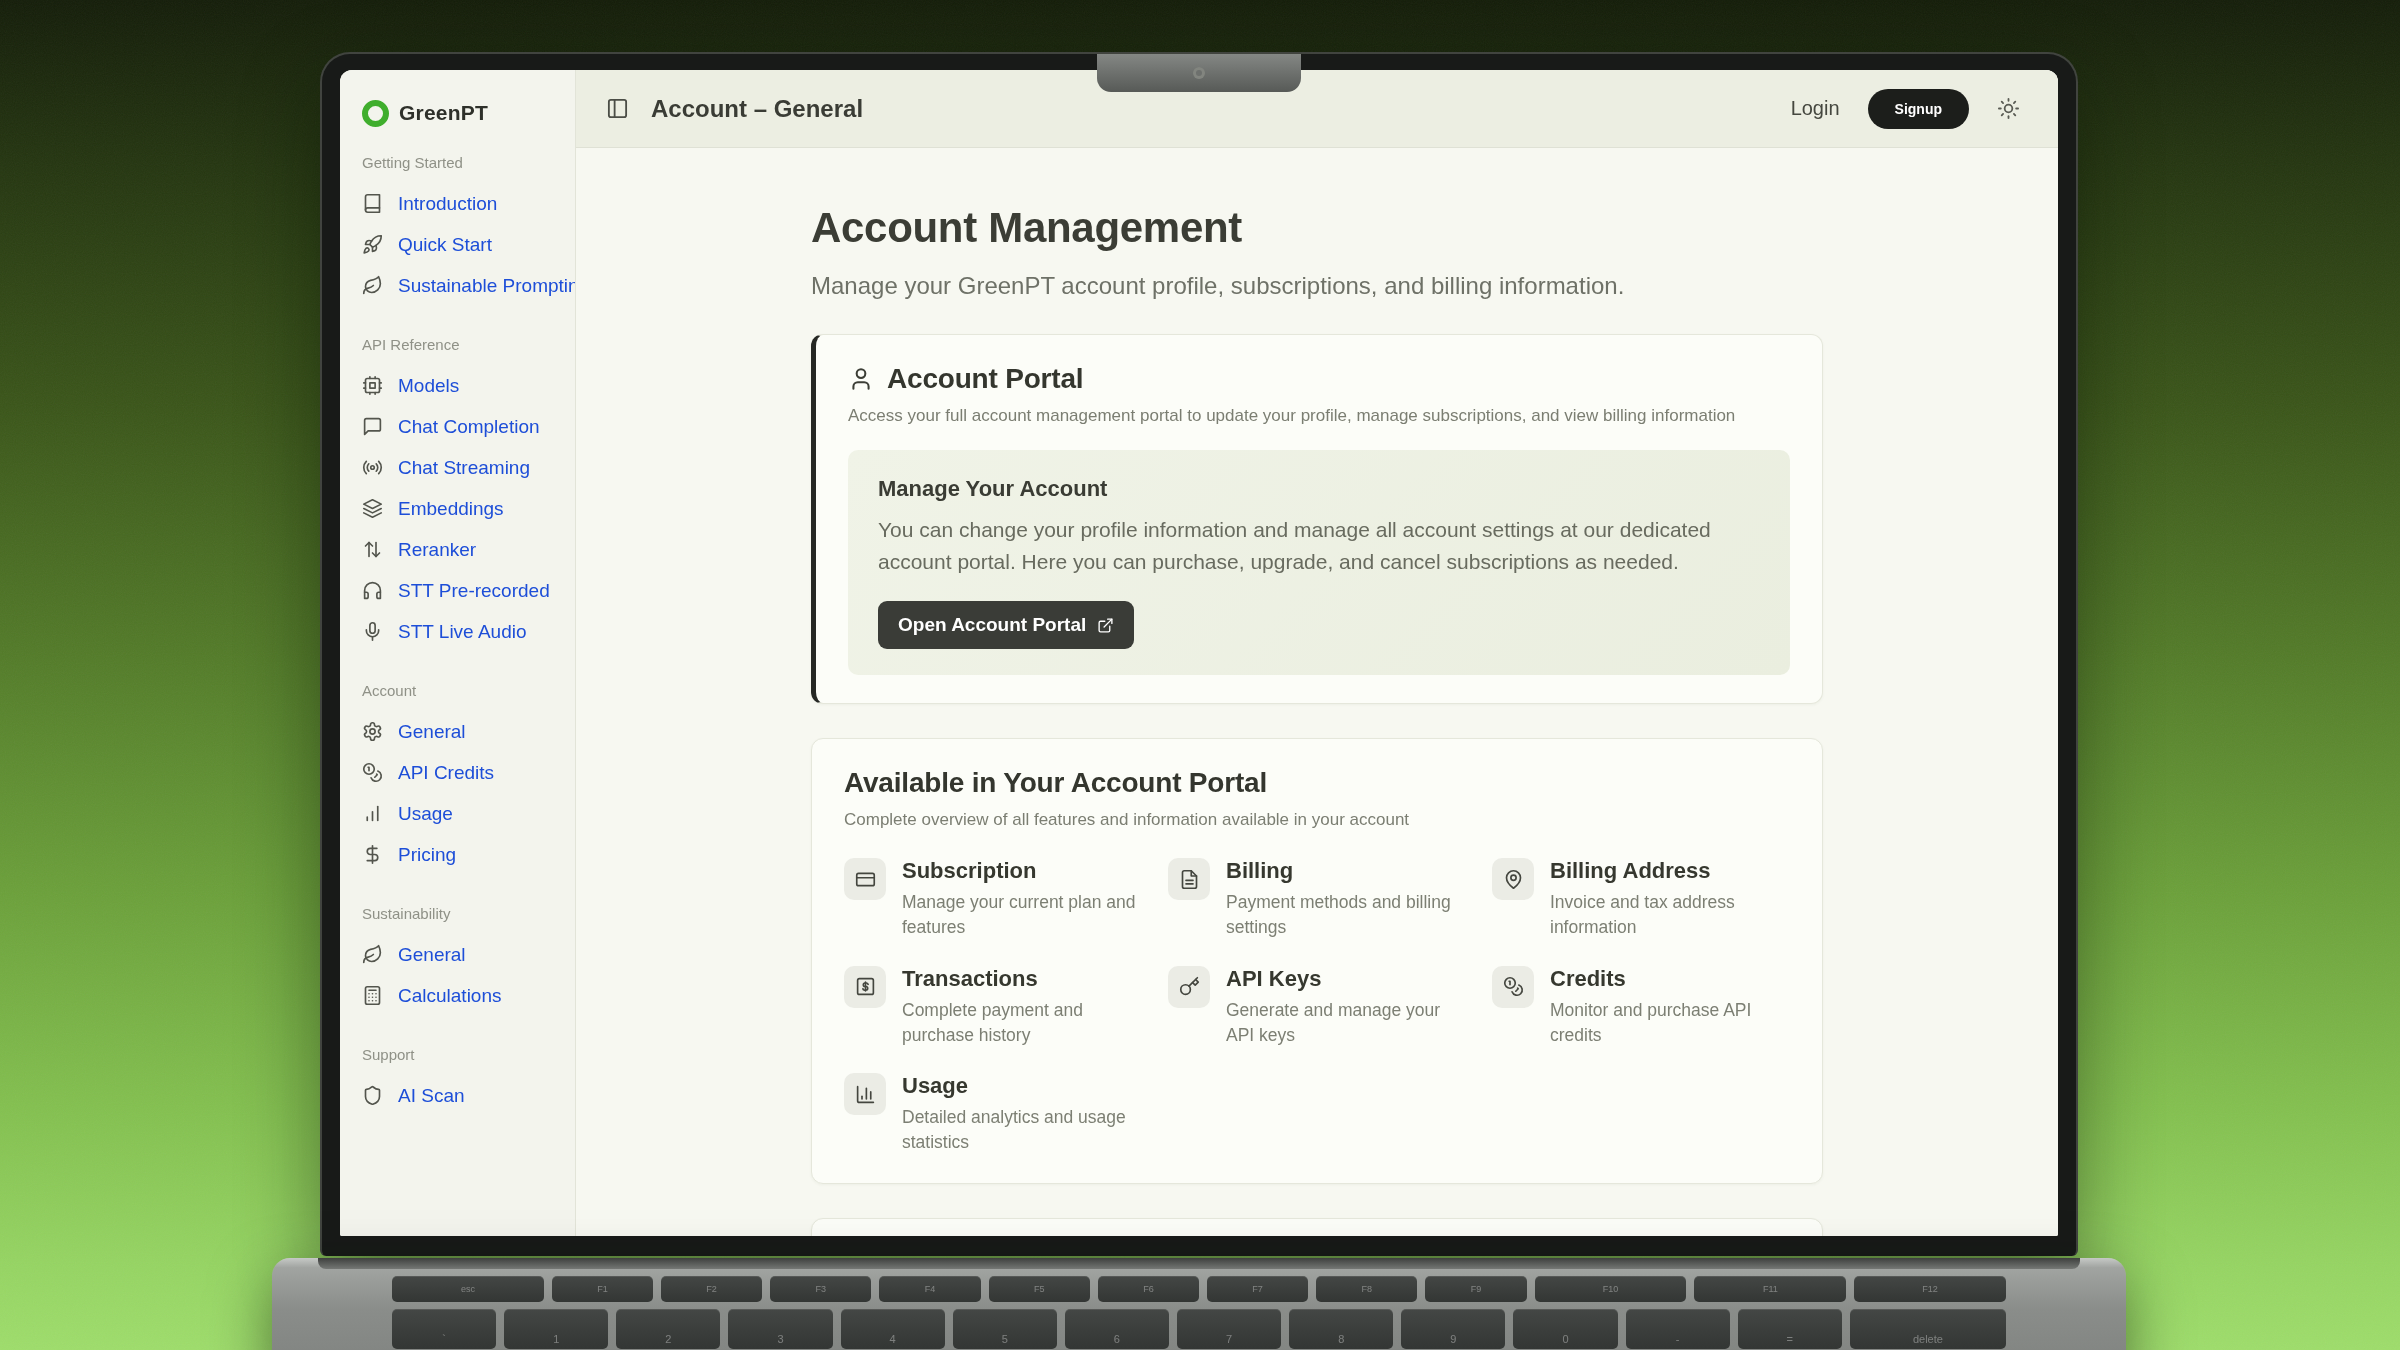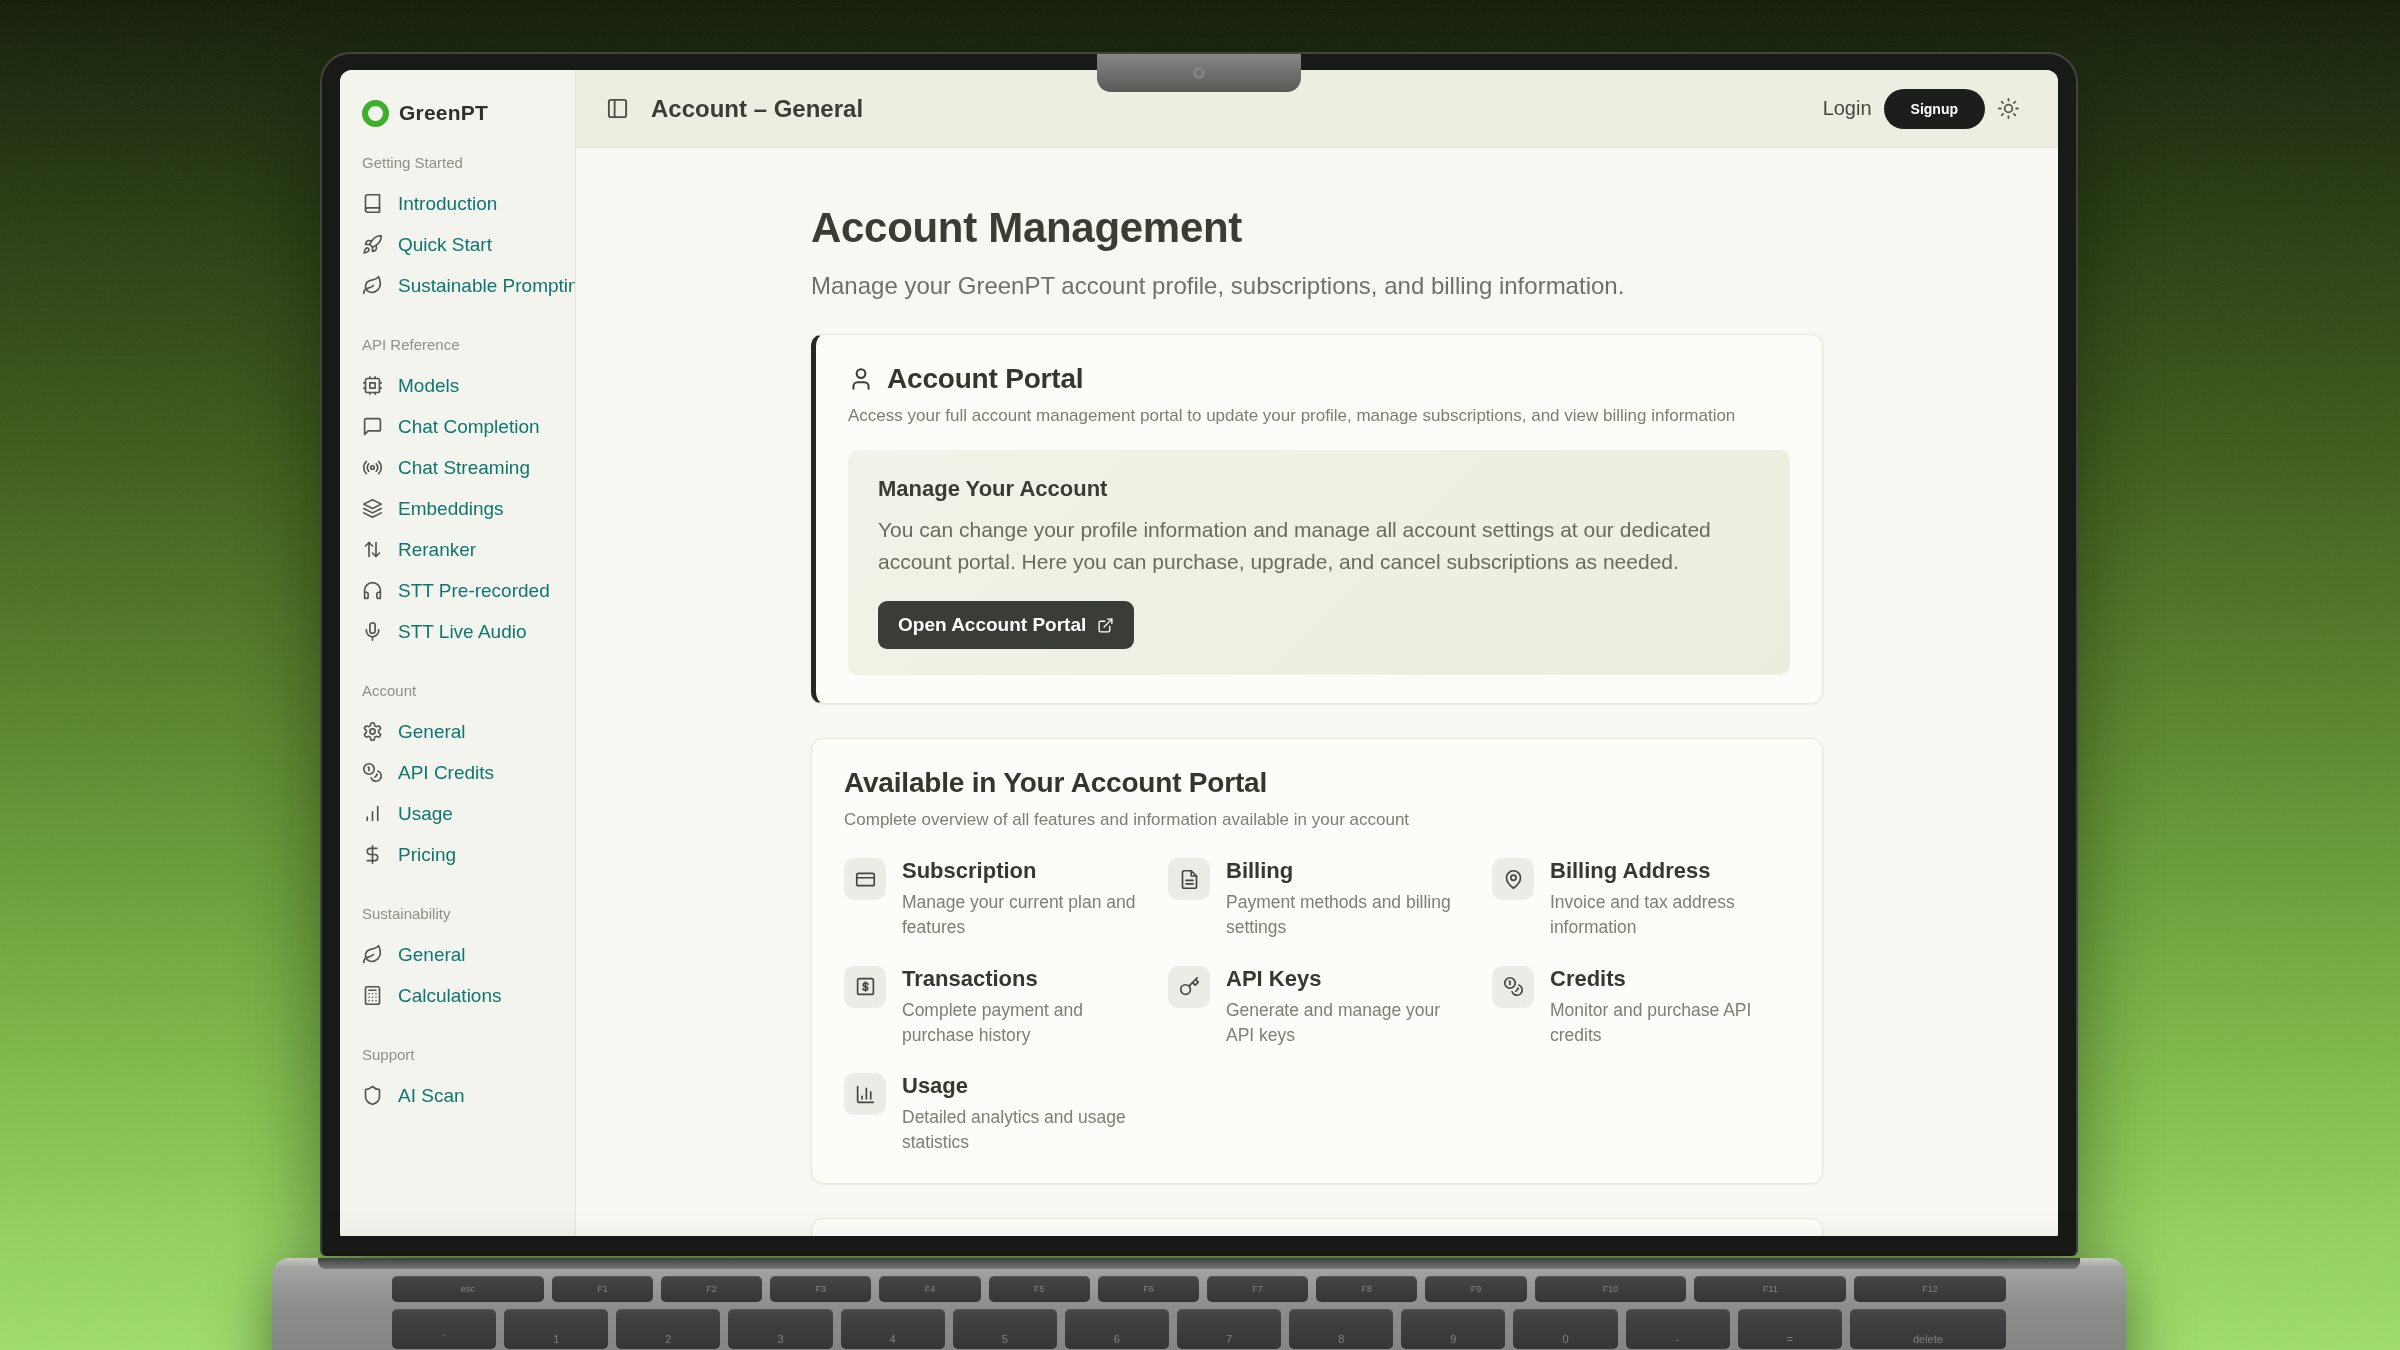--- a/index.html
+++ b/index.html
@@ -56,29 +56,29 @@
 
   
   .sidebar{width:236px;min-width:236px;height:100%;background:#f3f4ed;border-right:1px solid #e2e4d8;padding:26px 14px 0;overflow:hidden}
   .logo-row{display:flex;align-items:center;gap:10px;padding:0 8px;height:34px;cursor:pointer}
   .logo-mark{width:27px;height:27px;min-width:27px;border-radius:50%;border:6px solid #3fae2d;background:#f3f4ed}
   .logo-text{font-size:21px;font-weight:bold;color:#2e302a;letter-spacing:.2px}
   .nav-label{font-size:15px;color:#8f9187;margin:30px 8px 12px}
   .nav-section:first-child .nav-label{margin-top:24px}
   .nav-item{display:flex;align-items:center;gap:15px;padding:10px 8px;border-radius:8px;cursor:pointer}
   .nav-item .nav-ic{width:21px;height:21px;min-width:21px;color:#53554d}
-  .nav-item .nav-tx{font-size:19px;line-height:21px;color:#0f766e;white-space:nowrap}
+  .nav-item .nav-tx{font-size:19px;line-height:21px;color:#1d4ed8;white-space:nowrap}
   .icon svg{width:100%;height:100%;display:block}
 
   
   .main{flex:1;display:flex;flex-direction:column;min-width:0;background:#f7f8f1}
   .topbar{height:78px;min-height:78px;background:#eceee2;border-bottom:1px solid #dfe1d5;display:flex;align-items:center;padding:0 38px 0 30px}
   .tb-toggle{width:23px;height:23px;color:#4b4d46;cursor:pointer}
   .topbar-title{font-size:24px;font-weight:bold;color:#3a3c35;margin-left:22px}
-  .topbar-right{margin-left:auto;display:flex;align-items:center;gap:12px}
+  .topbar-right{margin-left:auto;display:flex;align-items:center;gap:28px}
   .login{font-size:20px;color:#45473f;cursor:pointer}
   .signup{background:#1c1e1b;color:#fff;font-size:14px;font-weight:bold;border:none;border-radius:24px;padding:12px 27px;font-family:inherit;cursor:pointer}
   .sun{width:23px;height:23px;color:#5a5c54;cursor:pointer}
 
   .content{flex:1;overflow:hidden;padding-top:40px}
   .content-inner{width:1012px;margin:16px auto}
   .page-title{font-size:42px;font-weight:bold;color:#3b3d35;letter-spacing:-.3px}
   .page-sub{font-size:24px;color:#6e7167;margin-top:20px}
 
   .card{background:#fcfdf8;border:1px solid #e5e7db;border-radius:12px;margin-top:34px;padding:28px 32px;box-shadow:0 1px 3px rgba(60,70,40,.05)}

